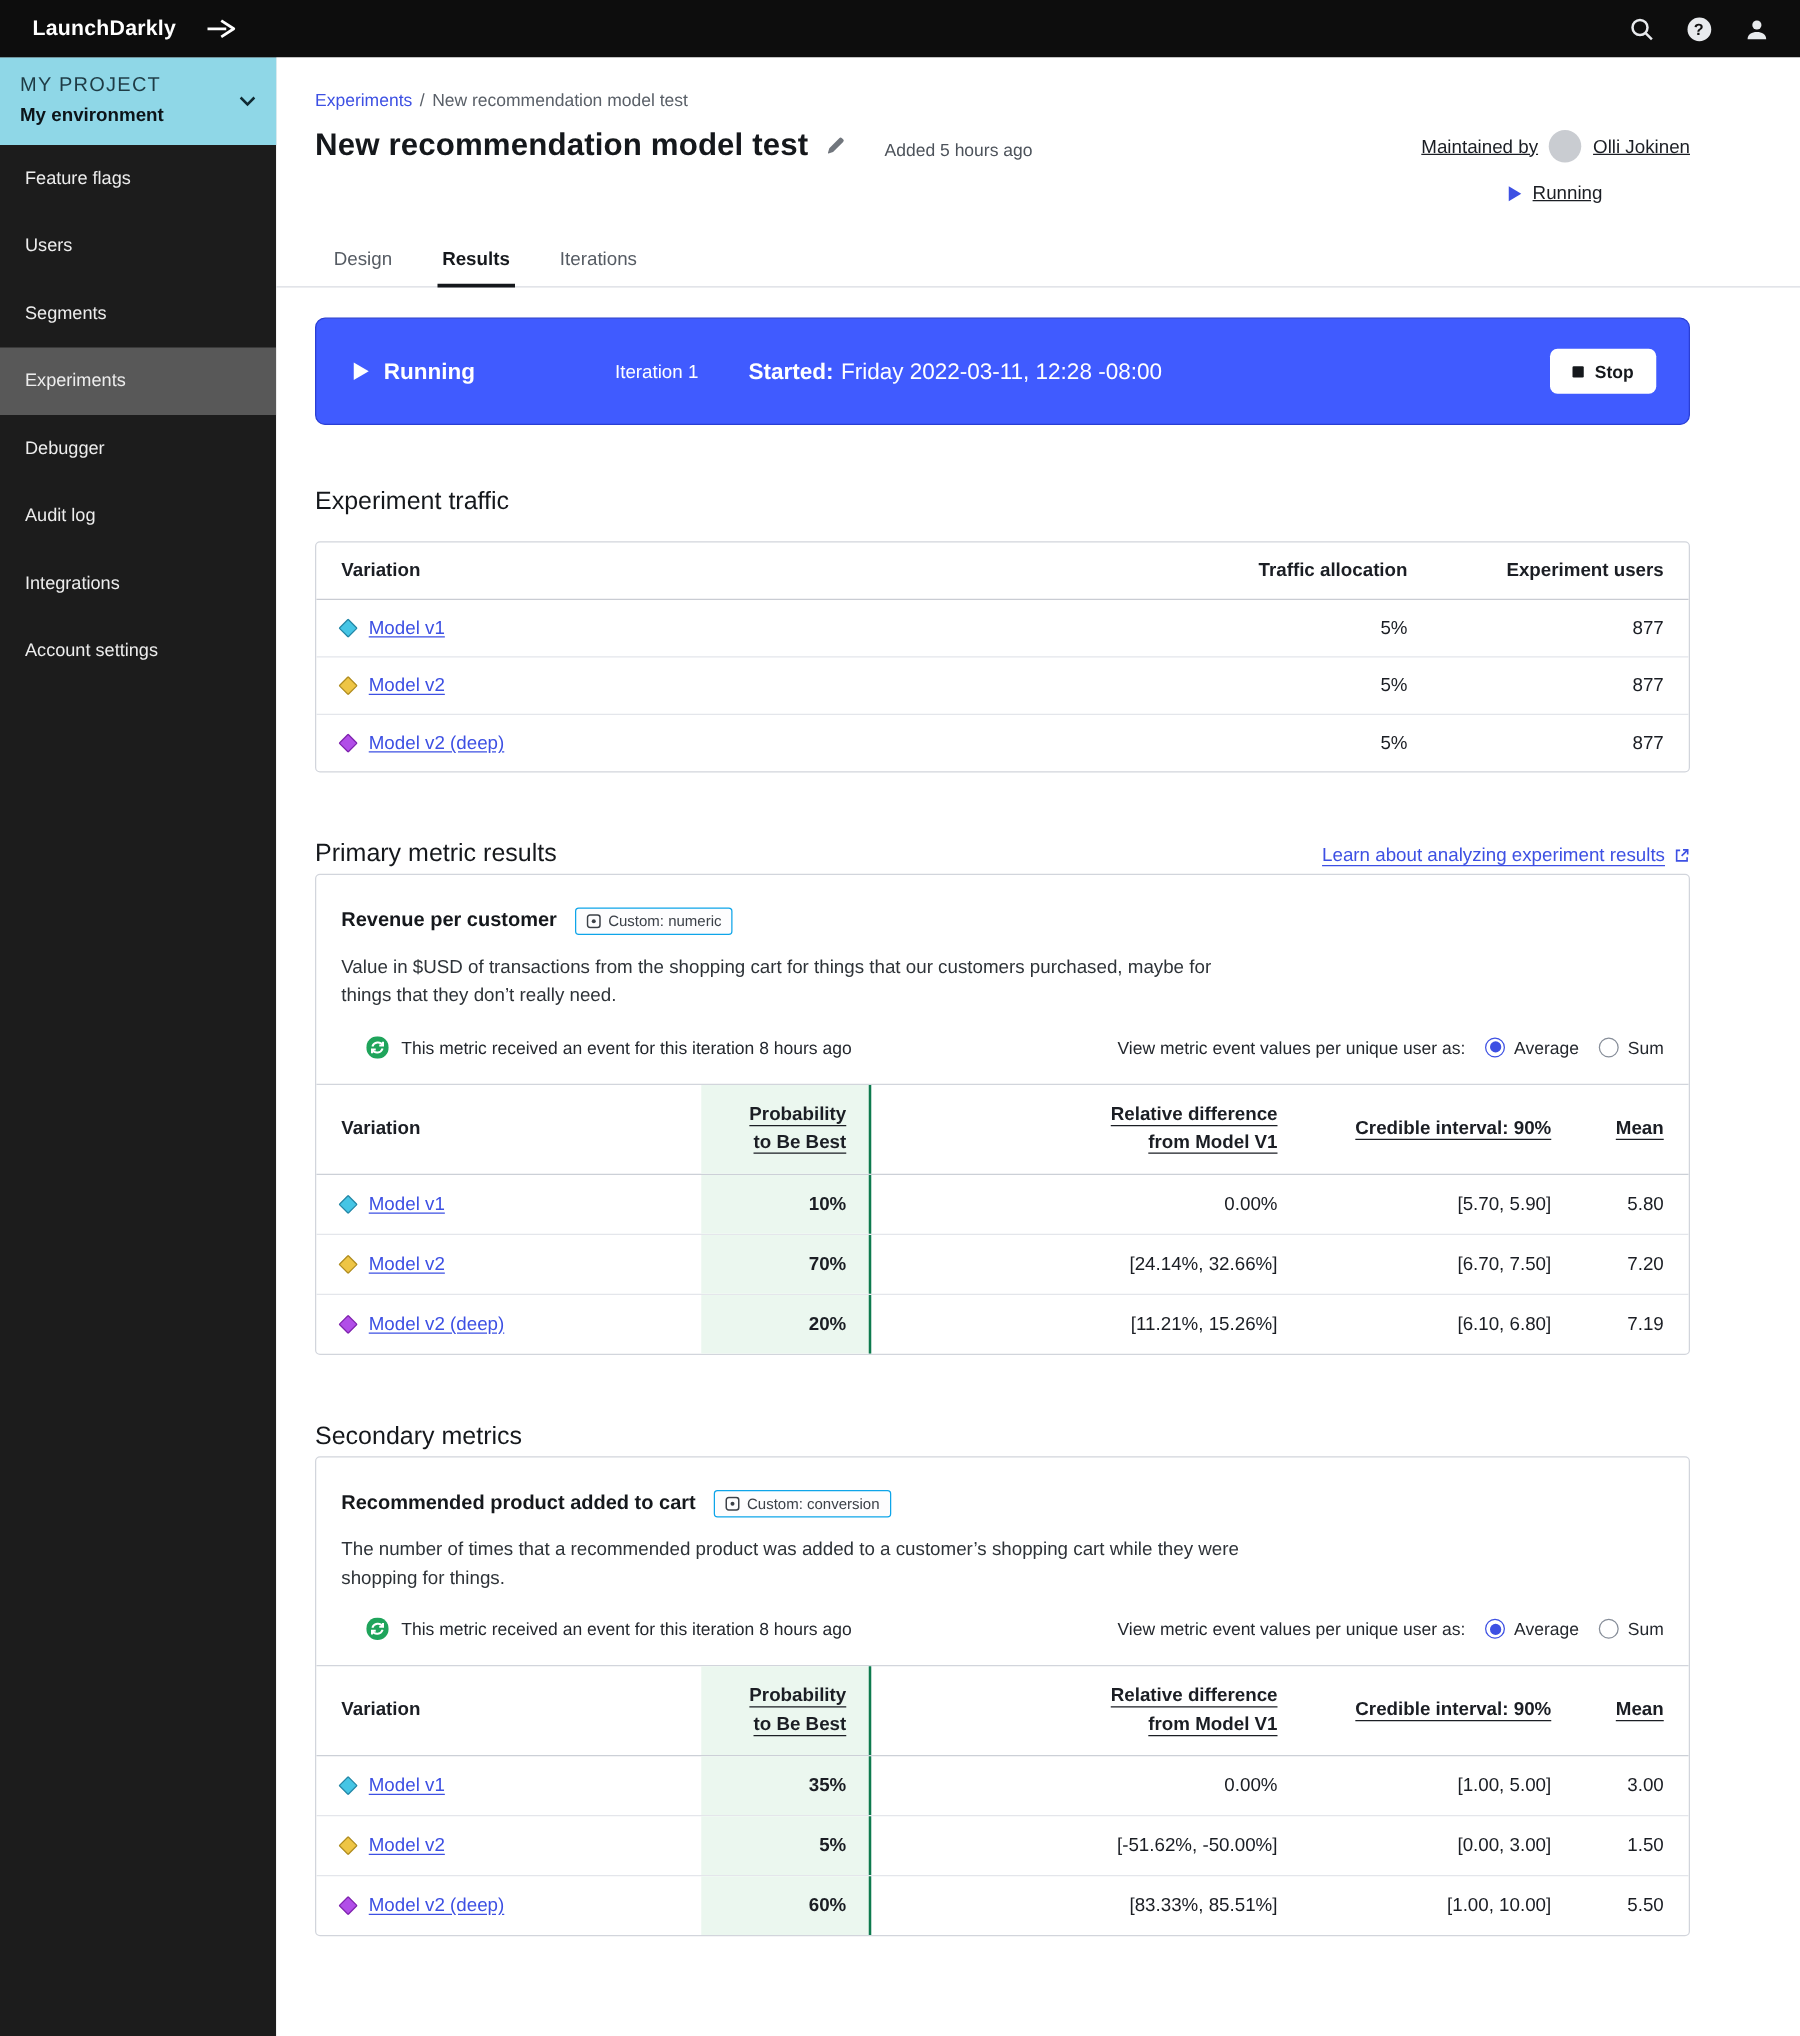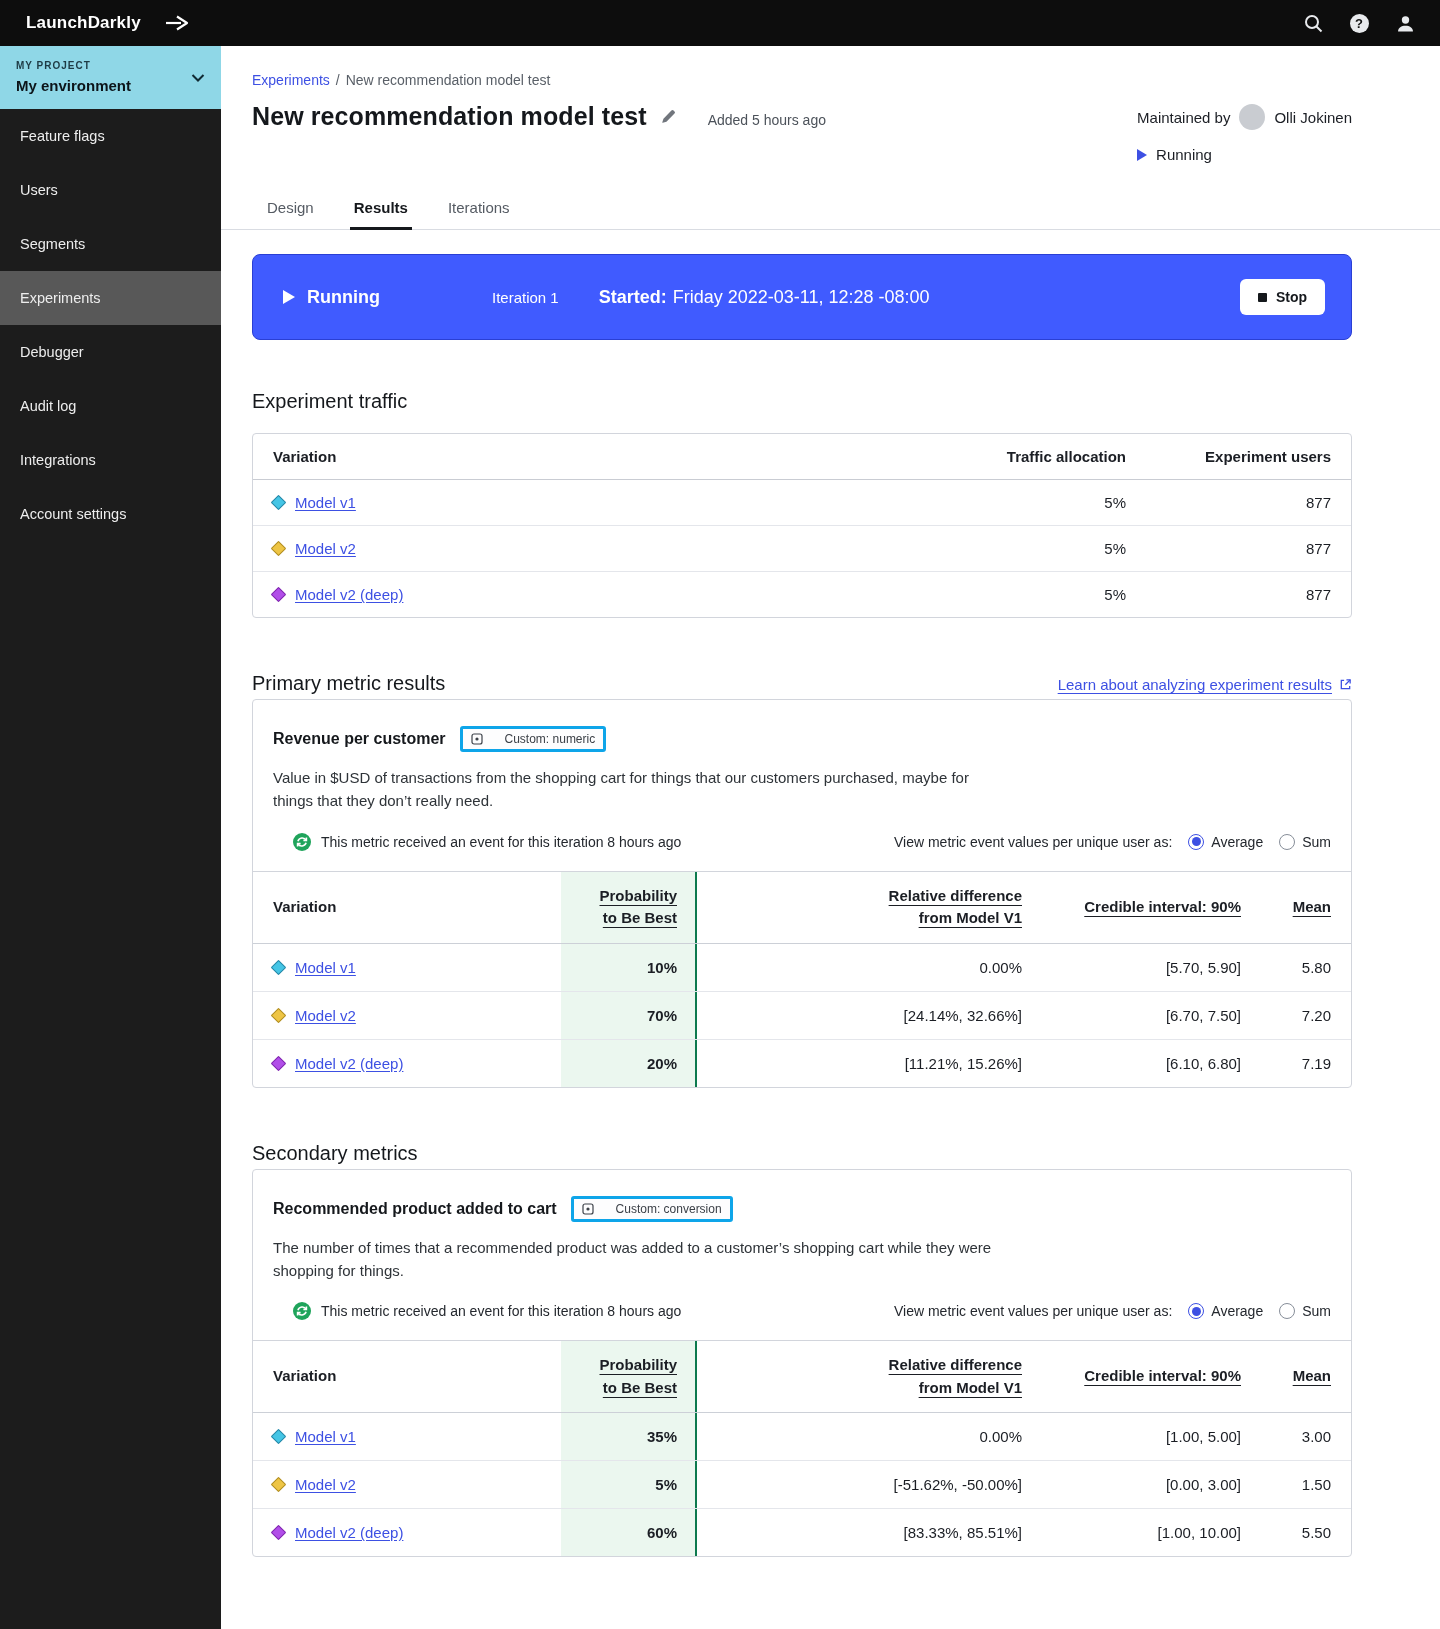--- a/index.html
+++ b/index.html
@@ -30,21 +30,21 @@
   .layout { display:flex; min-height:1583px; align-items:stretch; }
 
   
   .sidebar { width:221px; flex-shrink:0; background:#1c1c1c; display:flex; flex-direction:column; }
   .env-switcher {
     background:#8fd7e7;
     padding:14px 16px 15px 16px;
     position:relative;
     cursor:pointer;
   }
-  .env-switcher .proj-label { font-size:10px; font-weight:700; letter-spacing:1px; color:#1e3b45; display:block; }
+  .env-switcher .proj-label { font-size:16px; font-weight:400; letter-spacing:1px; color:#1e3b45; display:block; }
   .env-switcher .env-name { font-size:15px; font-weight:700; color:#0c1419; display:block; margin-top:6px; }
   .env-switcher .chev { position:absolute; right:16px; top:50%; transform:translateY(-50%); }
   .nav-item {
     height:54px; display:flex; align-items:center; padding:0 20px;
     color:#ededed; font-size:14.5px; cursor:pointer;
   }
   .nav-item.active { background:#585858; }
 
   
   .main { flex:1; background:#fff; padding:26px 88px 60px 31px; min-width:0; }
@@ -52,21 +52,21 @@
   .breadcrumb { font-size:14px; color:#5a6068; }
   .breadcrumb a { color:#3d50e3; text-decoration:none; cursor:pointer; }
   .breadcrumb .sep { margin:0 6px; color:#5a6068; }
 
   .title-row { display:flex; align-items:flex-start; justify-content:space-between; margin-top:14px; }
   .title-left { display:flex; align-items:center; gap:14px; }
   .page-title { font-size:25px; font-weight:600; color:#15181c; letter-spacing:0.1px; }
   .edit-icon { cursor:pointer; display:flex; align-items:center; }
   .added-text { font-size:14px; color:#4c525a; margin-left:18px; position:relative; top:3px; }
 
-  .header-right { display:flex; flex-direction:column; align-items:flex-start; gap:16px; padding-top:2px; }
+  .header-right { display:flex; flex-direction:column; align-items:center; gap:16px; padding-top:2px;text-decoration:underline; }
   .maintainer { display:flex; align-items:center; gap:9px; font-size:15px; color:#1b1e24; }
   .avatar { width:26px; height:26px; border-radius:50%; background:#c9ccd1; }
   .status-line { display:flex; align-items:center; gap:9px; font-size:15px; color:#1b1e24; }
   .play-tri { width:0; height:0; border-left:10px solid #3d50e3; border-top:6px solid transparent; border-bottom:6px solid transparent; }
 
   
   .tabs-bar {
     margin: 30px -88px 0 -31px;
     padding: 0 88px 0 42px;
     border-bottom:1px solid #d9dce2;
@@ -125,22 +125,22 @@
   .diamond.v2 { background:#eec545; border:1.5px solid #b08c1e; }
   .diamond.v3 { background:#b14ee8; border:1.5px solid #7e22ae; }
   .var-link { color:#3d50e3; font-size:15px; text-decoration:underline; text-underline-offset:2px; cursor:pointer; }
 
   
   .metric-card { margin-top:4px; border:1px solid #d2d5dc; border-radius:4px; overflow:hidden; }
   .metric-card-top { padding:26px 20px 0 20px; }
   .metric-title-row { display:flex; align-items:center; gap:14px; }
   .metric-name { font-size:16px; font-weight:700; color:#15181c; }
   .badge {
-    display:inline-flex; align-items:center; gap:22px;
-    border:3px solid #0ea5e9; border-radius:3px; background:#fdfdfe;
+    display:inline-flex; align-items:center; gap:6px;
+    border:1px solid #0ea5e9; border-radius:3px; background:#fdfdfe;
     padding:3px 8px; font-size:12px; color:#3c4148;
   }
   .metric-desc { margin-top:14px; font-size:15px; line-height:1.55; color:#2e3338; max-width:720px; }
   .event-row { margin-top:20px; padding-bottom:20px; display:flex; align-items:center; justify-content:space-between; }
   .event-left { display:flex; align-items:center; gap:10px; font-size:14px; color:#24282e;padding-left:20px; }
   .view-as { display:flex; align-items:center; gap:16px; font-size:14px; color:#24282e; }
   .radio-opt { display:flex; align-items:center; gap:7px; cursor:pointer; }
   .radio { width:16px; height:16px; border-radius:50%; border:1.5px solid #878e99; background:#fff; position:relative; flex-shrink:0; }
   .radio.selected { border-color:#3d50e3; }
   .radio.selected::after { content:''; position:absolute; inset:2.5px; border-radius:50%; background:#3d50e3; }

